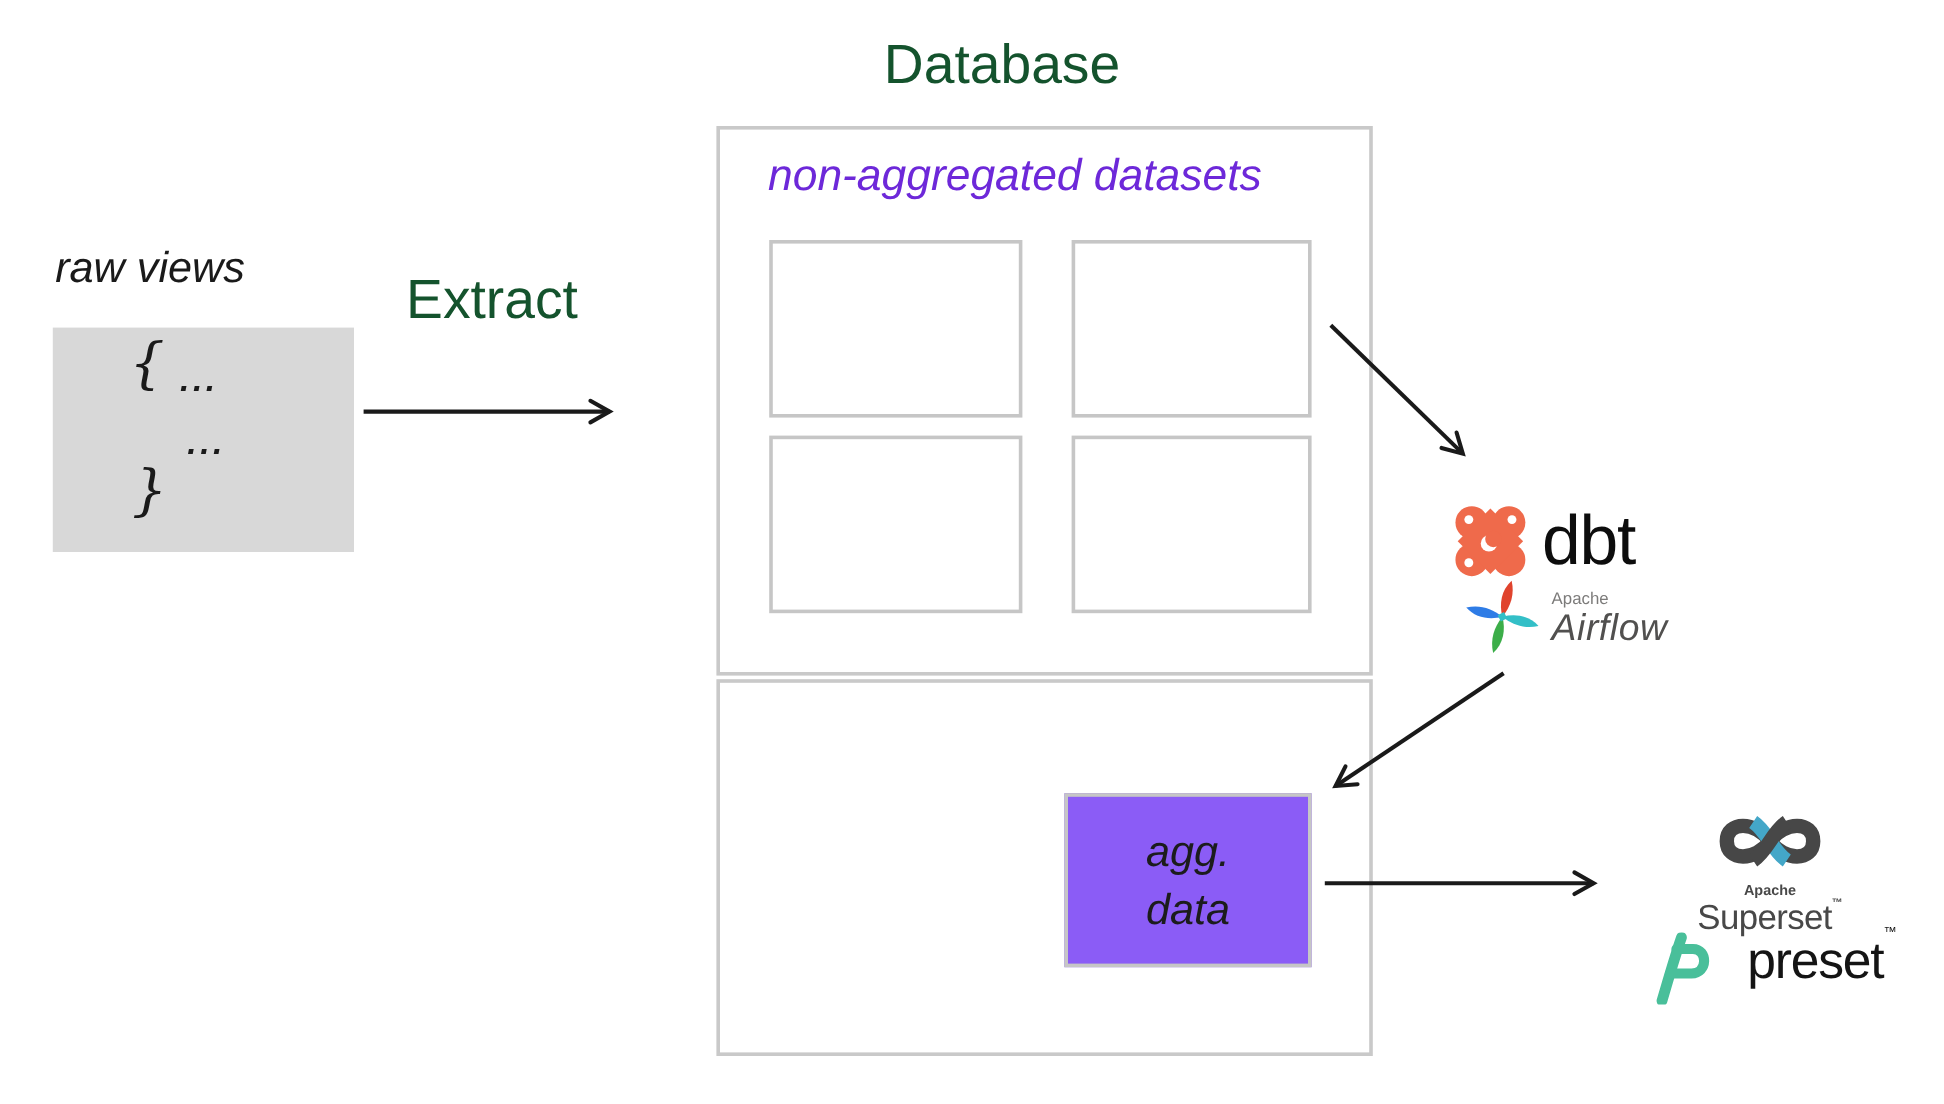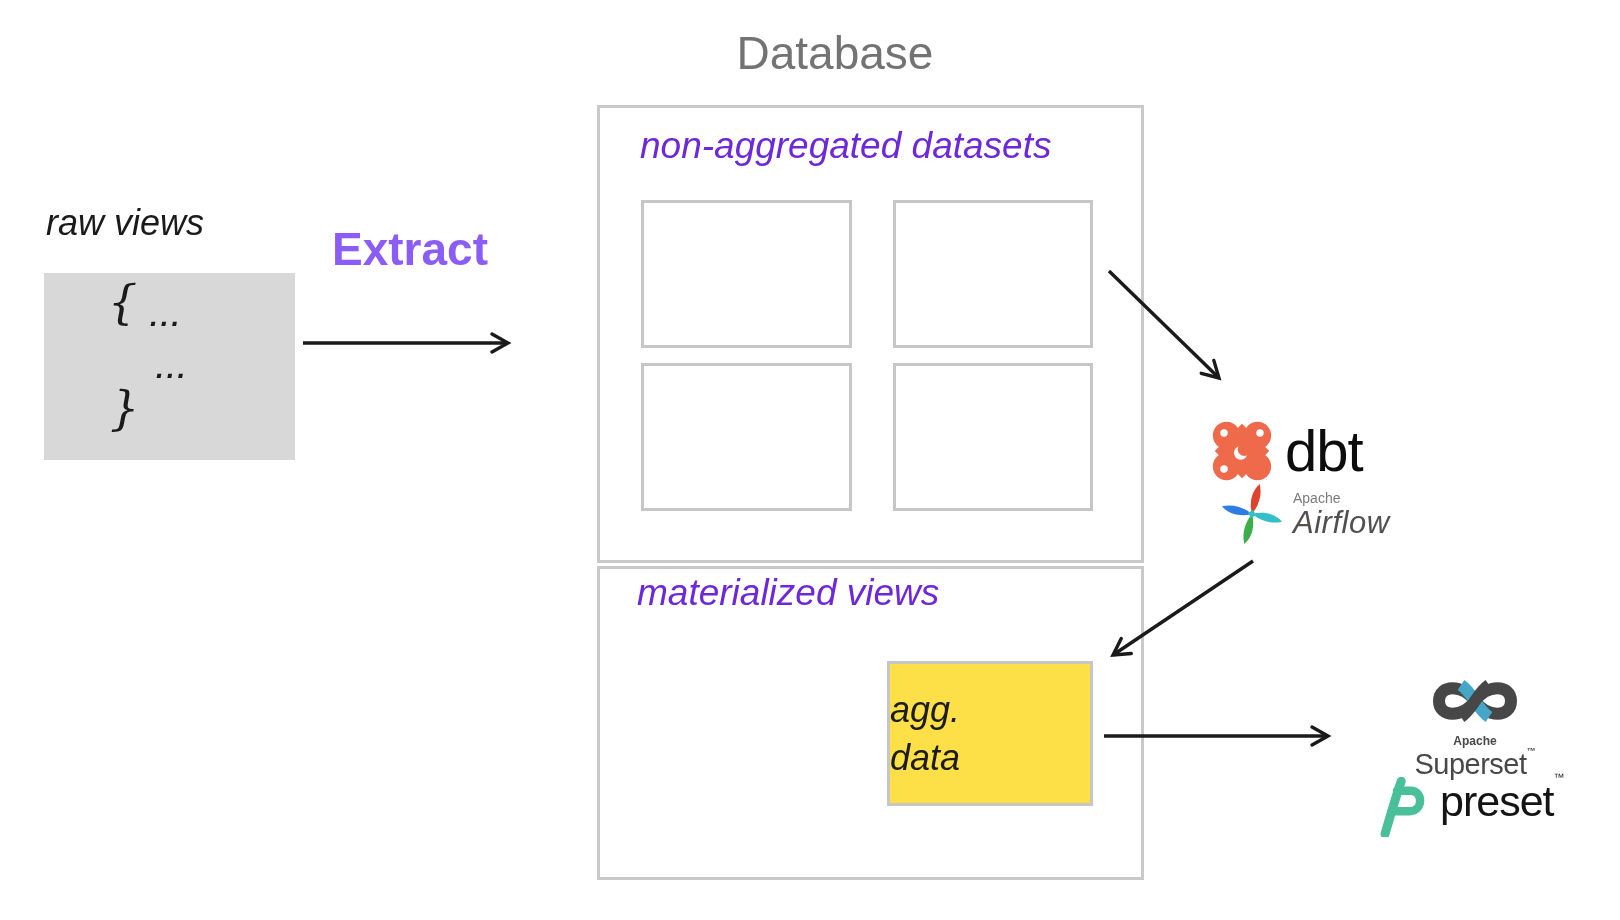--- a/index.html
+++ b/index.html
@@ -11,56 +11,56 @@
   
   .raw-label{left:46px;top:202px;font-size:36px;font-style:italic;color:#1a1a1a;}
   .raw-box{left:44px;top:273px;width:251px;height:187px;background:#d8d8d8;}
   .raw-brace{font-style:italic;font-size:46px;color:#1a1a1a;font-family:"DejaVu Serif",serif;}
   .raw-dots{font-style:italic;font-weight:bold;font-size:28px;letter-spacing:3px;color:#1a1a1a;}
   .brace-open{left:64px;top:2px;}
   .dots1{left:106px;top:28px;}
   .dots2{left:112px;top:80px;}
   .brace-close{left:66px;top:108px;}
   
-  .extract{left:300px;top:222px;width:220px;text-align:center;font-size:46px;font-weight:700;color:#8b5cf6;letter-spacing:0px;}
+  .extract{left:300px;top:222px;width:220px;text-align:center;font-size:46px;font-weight:400;color:#14532d;letter-spacing:0px;}
   
-  .db-title{left:640px;top:26px;width:390px;text-align:center;font-size:46px;color:#737373;}
+  .db-title{left:640px;top:26px;width:390px;text-align:center;font-size:46px;color:#14532d;}
   .db-outer{left:597px;top:105px;width:547px;height:775px;}
   .db-section{position:absolute;left:0;width:547px;border:3px solid #c9c9c9;background:#ffffff;box-sizing:border-box;}
   .db-sec1{top:0;height:458px;}
   .db-sec2{top:461px;height:314px;}
   .sec-label{font-size:37px;font-style:italic;color:#6d28d9;}
   .sec1-label{left:640px;top:125px;}
   .sec2-label{left:637px;top:572px;}
   .cell{border:3px solid #c6c6c6;background:#ffffff;box-sizing:border-box;}
   .cell-1{left:641px;top:200px;width:211px;height:148px;}
   .cell-2{left:893px;top:200px;width:200px;height:148px;}
   .cell-3{left:641px;top:363px;width:211px;height:148px;}
   .cell-4{left:893px;top:363px;width:200px;height:148px;}
-  .agg-box{left:887px;top:661px;width:206px;height:145px;border:3px solid #c6c6c6;background:#fde047;box-sizing:border-box;
-    display:flex;flex-direction:column;justify-content:center;}
+  .agg-box{left:887px;top:661px;width:206px;height:145px;border:3px solid #c6c6c6;background:#8b5cf6;box-sizing:border-box;
+    display:flex;flex-direction:column;align-items:center;justify-content:center;}
   .agg-line{font-size:36px;font-style:italic;line-height:48px;color:#1c1c1c;}
   
   .arrows{left:0;top:0;width:1620px;height:920px;pointer-events:none;}
   
   .dbt-group{left:1211px;top:419px;width:180px;height:64px;display:flex;align-items:center;}
   .dbt-text{font-size:58px;font-weight:400;color:#0d0d0d;letter-spacing:-1px;margin-left:12px;line-height:60px;}
   
   .airflow-group{left:1219px;top:479px;width:190px;height:70px;display:flex;align-items:center;}
   .airflow-words{margin-left:8px;line-height:1;}
   .airflow-apache{font-size:14px;color:#7c7b7a;display:block;margin-bottom:2px;}
   .airflow-name{font-size:31px;color:#51504f;display:block;letter-spacing:0.5px;font-style:italic;}
   
   .superset-group{left:1395px;top:674px;width:160px;text-align:center;}
   .superset-apache{font-size:12px;font-weight:bold;color:#484848;display:block;margin-top:2px;}
   .superset-name{font-size:29px;font-weight:normal;color:#484848;letter-spacing:-0.5px;}
   .tm{font-size:9px;font-weight:bold;color:#484848;vertical-align:top;position:relative;top:-2px;}
   
   .preset-group{left:1372px;top:777px;display:flex;align-items:flex-start;}
-  .preset-text{font-size:43px;color:#141414;letter-spacing:-1px;margin-left:6px;margin-top:6px;}
+  .preset-text{font-size:43px;color:#141414;letter-spacing:-1px;margin-left:22px;margin-top:6px;}
   .preset-tm{font-size:11px;color:#141414;vertical-align:top;position:relative;top:-6px;}
 </style>
 </head>
 <body>
 
 <div class="canvas">
 
   <div class="abs raw-label">raw views</div>
   <div class="abs raw-box">
     <span class="abs raw-brace brace-open">{</span>
@@ -70,21 +70,20 @@
   </div>
 
   <div class="abs extract">Extract</div>
 
   <div class="abs db-title">Database</div>
   <div class="abs db-outer">
     <div class="db-section db-sec1"></div>
     <div class="db-section db-sec2"></div>
   </div>
   <div class="abs sec-label sec1-label">non-aggregated datasets</div>
-  <div class="abs sec-label sec2-label">materialized views</div>
 
   <div class="abs cell cell-1"></div>
   <div class="abs cell cell-2"></div>
   <div class="abs cell cell-3"></div>
   <div class="abs cell cell-4"></div>
 
   <div class="abs agg-box">
     <span class="agg-line">agg.</span>
     <span class="agg-line">data</span>
   </div>

